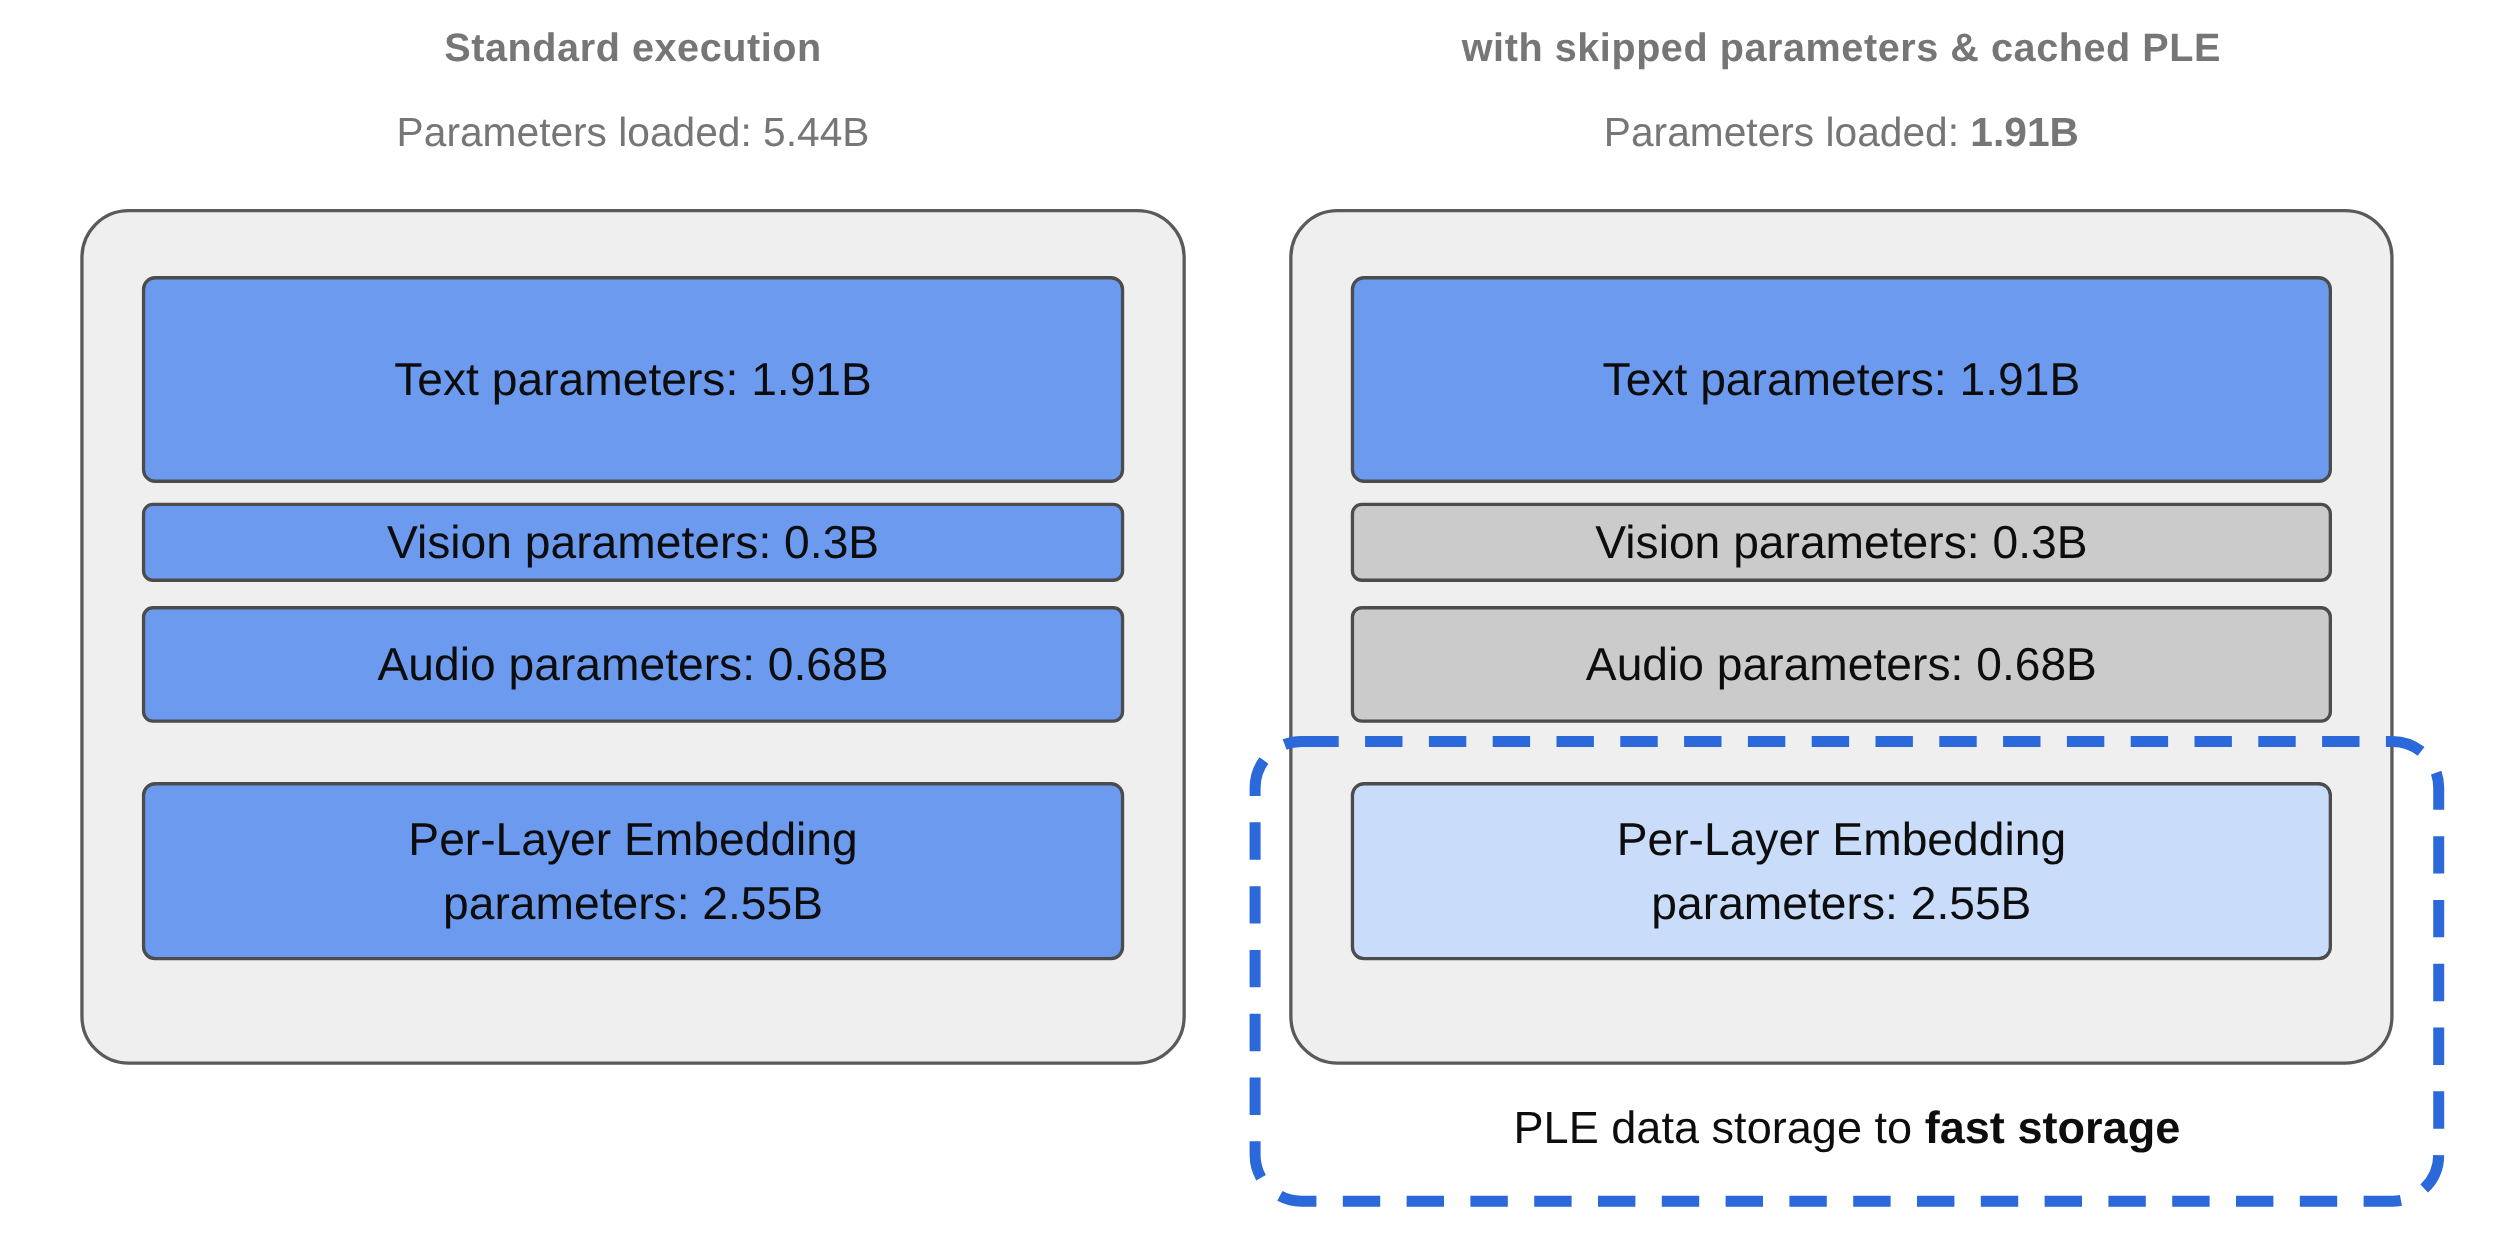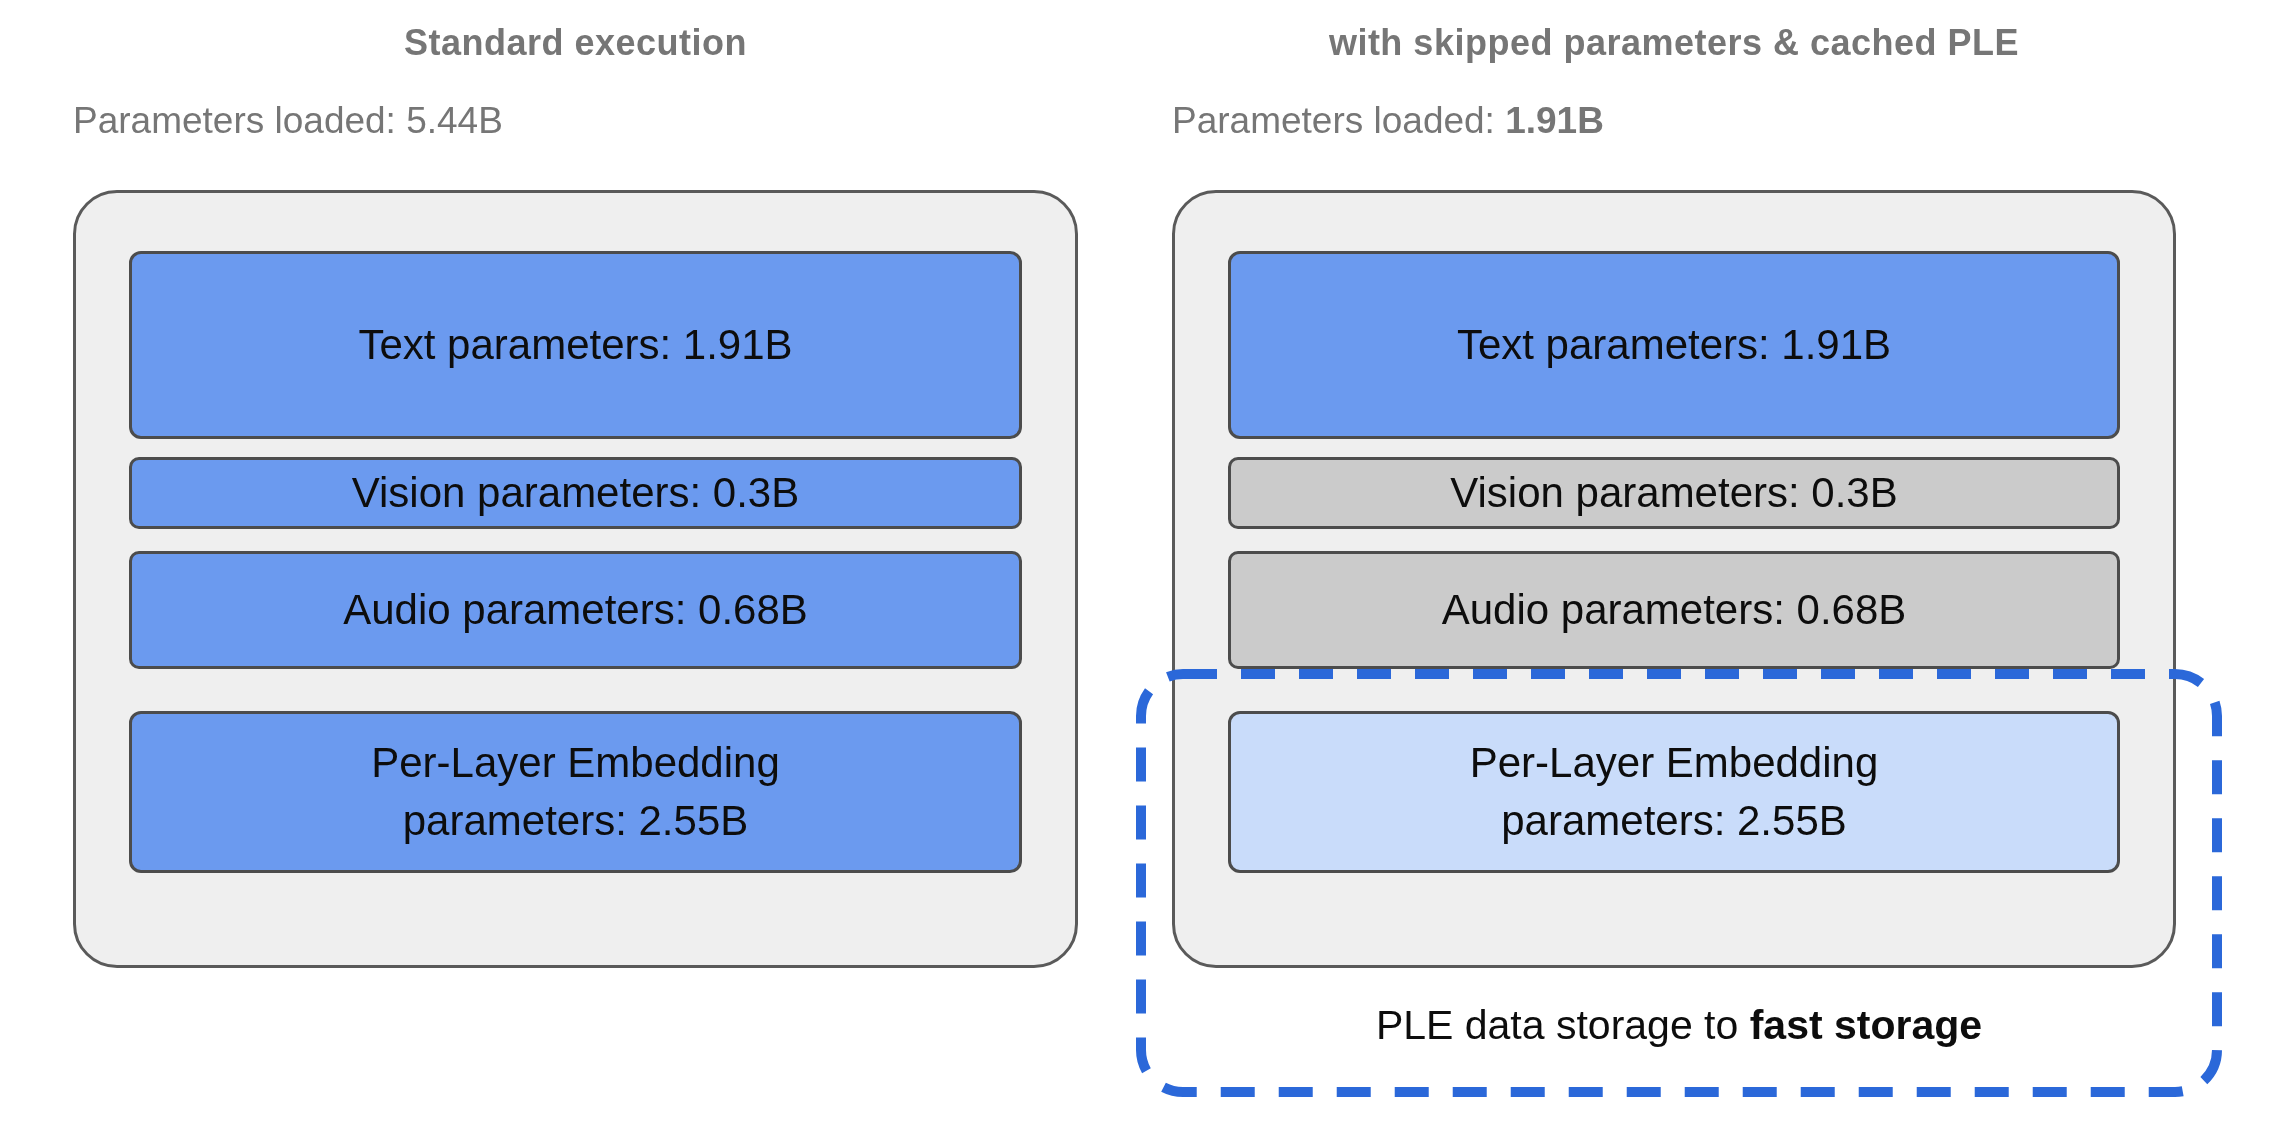--- a/index.html
+++ b/index.html
@@ -25,20 +25,21 @@
     text-align: center;
     font-size: 36px;
     font-weight: bold;
     color: var(--title-gray, #767676);
     letter-spacing: 0.5px;
     white-space: nowrap;
   }
   .panel-subtitle {
     position: absolute;
     top: 100px; left: 0; width: 100%;
+    text-align: center;
     font-size: 37px;
     color: var(--title-gray, #767676);
     white-space: nowrap;
   }
   .panel-subtitle .bold-value { font-weight: bold; }
 
   .model-container {
     position: absolute;
     top: 190px; left: 0;
     width: 100%;
@@ -61,21 +62,21 @@
     font-size: 42px;
     color: var(--text-black, #0d0d0d);
   }
   .param-box .param-label { white-space: pre-line; line-height: 1.38; text-align: center; }
   .fill-blue      { background: var(--box-blue, #6b9aef); }
   .fill-gray      { background: var(--box-gray, #cbcbcb); }
   .fill-lightblue { background: var(--box-lightblue, #c9dcfa); }
 
   .box-text   { top: 58px;  height: 188px; }
   .box-vision { top: 264px; height: 72px;  border-radius: 10px; }
-  .box-audio  { top: 358px; height: 118px; border-radius: 10px; }
+  .box-audio  { top: 358px; height: 106px; border-radius: 10px; }
   .box-ple    { top: 518px; height: 162px; }
 
   #dashed-outline {
     position: absolute;
     left: 1135px; top: 668px;
     width: 1088px; height: 430px;
     pointer-events: none;
   }
   #cache-callout {
     position: absolute;

